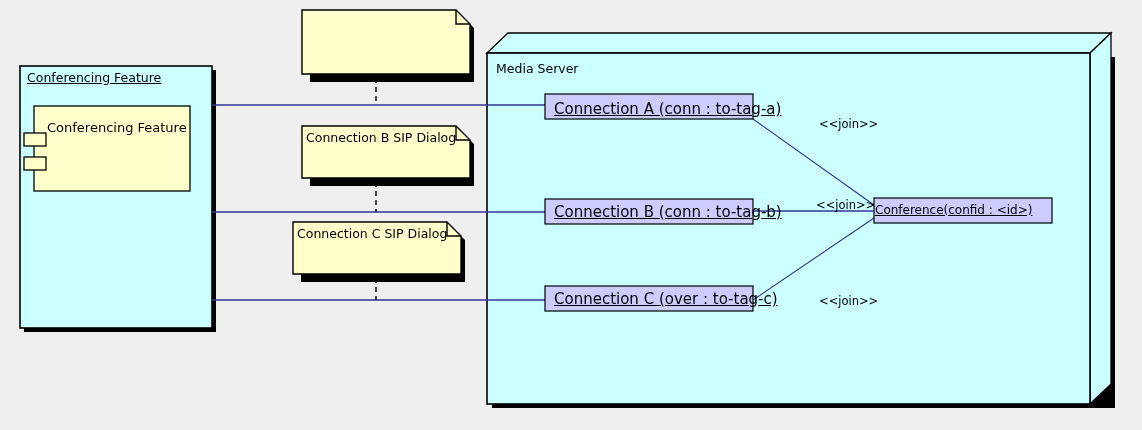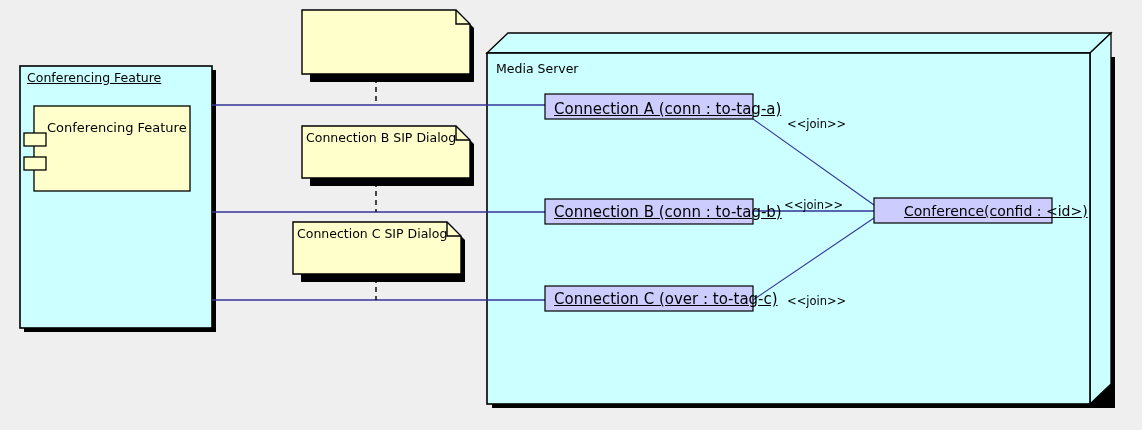--- a/index.html
+++ b/index.html
@@ -48,34 +48,35 @@
   }
   
   .conn-label {
     font-size: 15px;
     text-decoration: underline;
   }
   #conn-a-label { left: 554px; top: 101px; }
   #conn-b-label { left: 554px; top: 204px; }
   #conn-c-label { left: 554px; top: 291px; }
   #conference-label {
-    left: 904px; top: 203px;
-    font-size: 14px;
+    left: 875px; top: 203px;
+    font-size: 12px;
     text-decoration: underline;
   }
   
   .note-label {
     font-size: 12.5px;
   }
   #note-a-label { left: 306px; top: 15px; }
   #note-b-label { left: 306px; top: 131px; }
   #note-c-label { left: 297px; top: 227px; }
   
   .join-label {
     font-size: 11.5px;
+    margin-left: 32px;
   }
   #join-a-label { left: 787px; top: 118px; }
   #join-b-label { left: 784px; top: 199px; }
   #join-c-label { left: 787px; top: 295px; }
 </style>
 </head>
 <body>
 
 <svg id="canvas" xmlns="http://www.w3.org/2000/svg" viewBox="0 0 1142 430">
 

